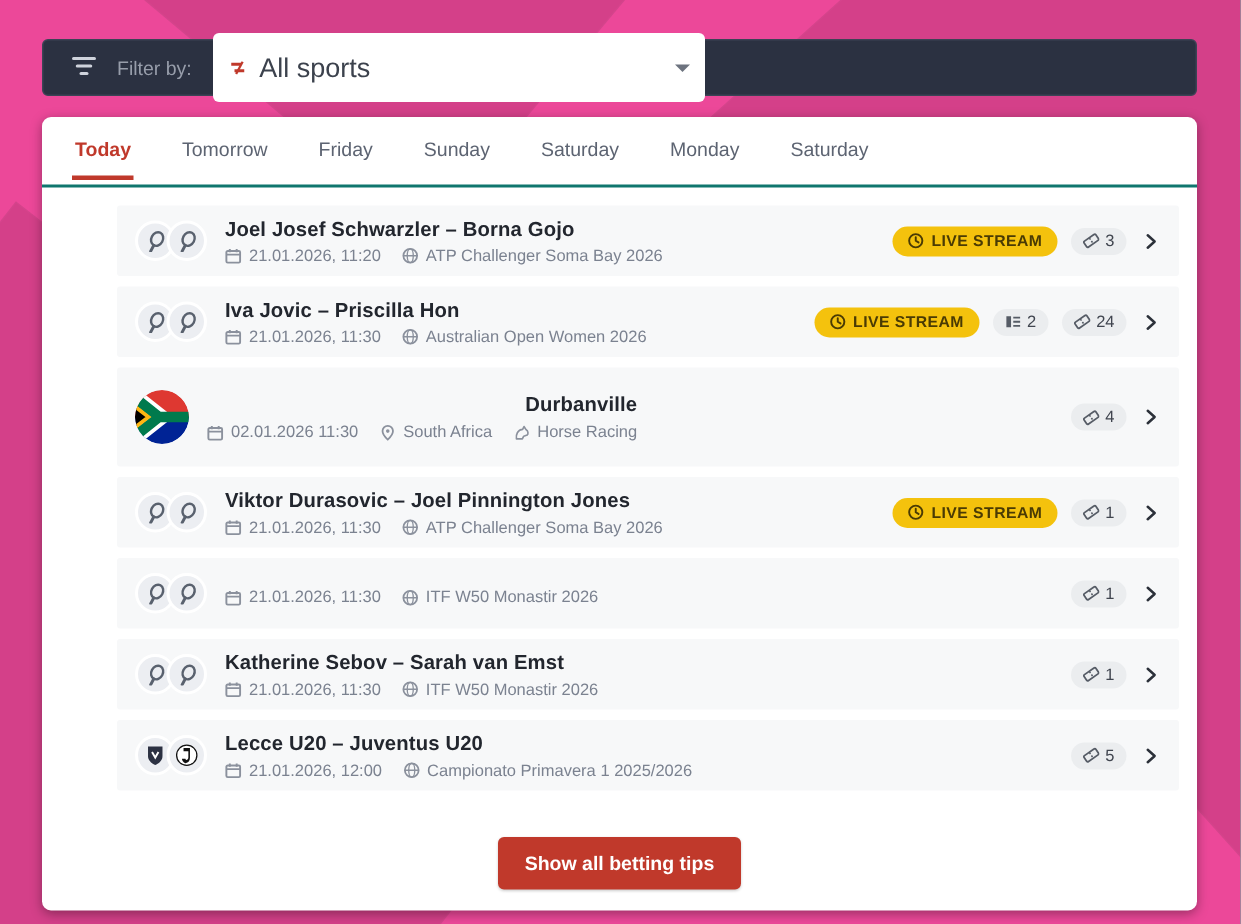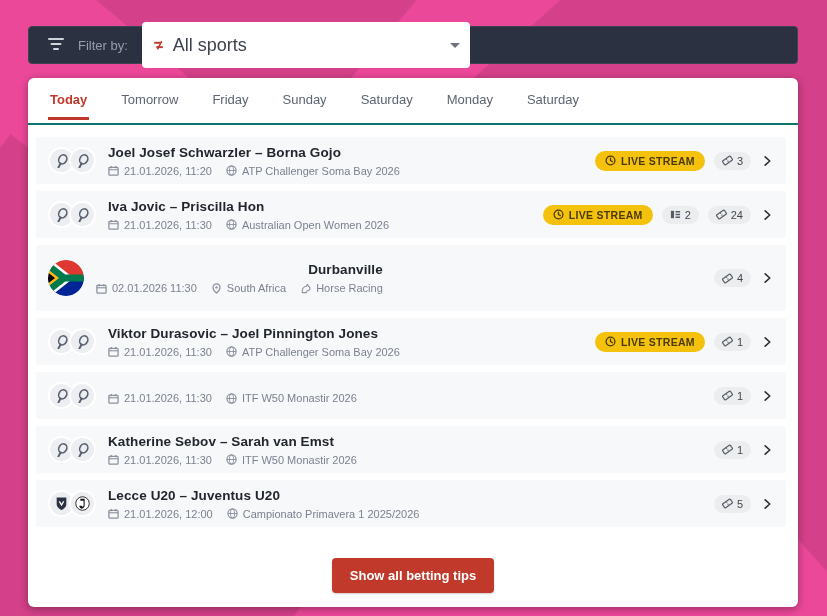--- a/index.html
+++ b/index.html
@@ -33,21 +33,21 @@
   
   .card { position:absolute; left:28px; top:78px; width:770px; height:529px;
     background:#ffffff; border-radius:6px; box-shadow:0 2px 8px rgba(0,0,0,0.35);
     display:flex; flex-direction:column; overflow:hidden; }
 
   .tabs { display:flex; gap:30px; padding:4px 20px; height:47px; border-bottom:2px solid #0f766e; flex:0 0 auto; }
   .tab { display:flex; align-items:center; font-size:13px; color:#5d6472; cursor:pointer;
     border-bottom:3px solid transparent; margin-bottom:-1px; padding:0 2px; }
   .tab.active { color:#c0392b; font-weight:700; border-bottom-color:#c0392b; }
 
-  .rows { padding:12px 12px 0 8px; flex:1 1 auto; }
+  .rows { padding:12px 12px 0 8px; flex:1 1 auto;margin-left:42px; }
   .row { display:flex; align-items:center; background:#f7f8f9; border-radius:2px;
     padding:6px 12px; margin-bottom:7px; min-height:47px; cursor:pointer; }
   .row.tall { min-height:66px;text-align:right; }
 
   .avatars { display:flex; margin-right:12px; flex:0 0 auto; }
   .avatar { width:27px; height:27px; border-radius:50%; background:#eceef2; border:2px solid #ffffff;
     display:flex; align-items:center; justify-content:center; }
   .avatar + .avatar { margin-left:-6px; }
   .avatar svg { width:15px; height:15px; }
   .avatar.big { width:36px; height:36px; border:none; overflow:hidden; }

